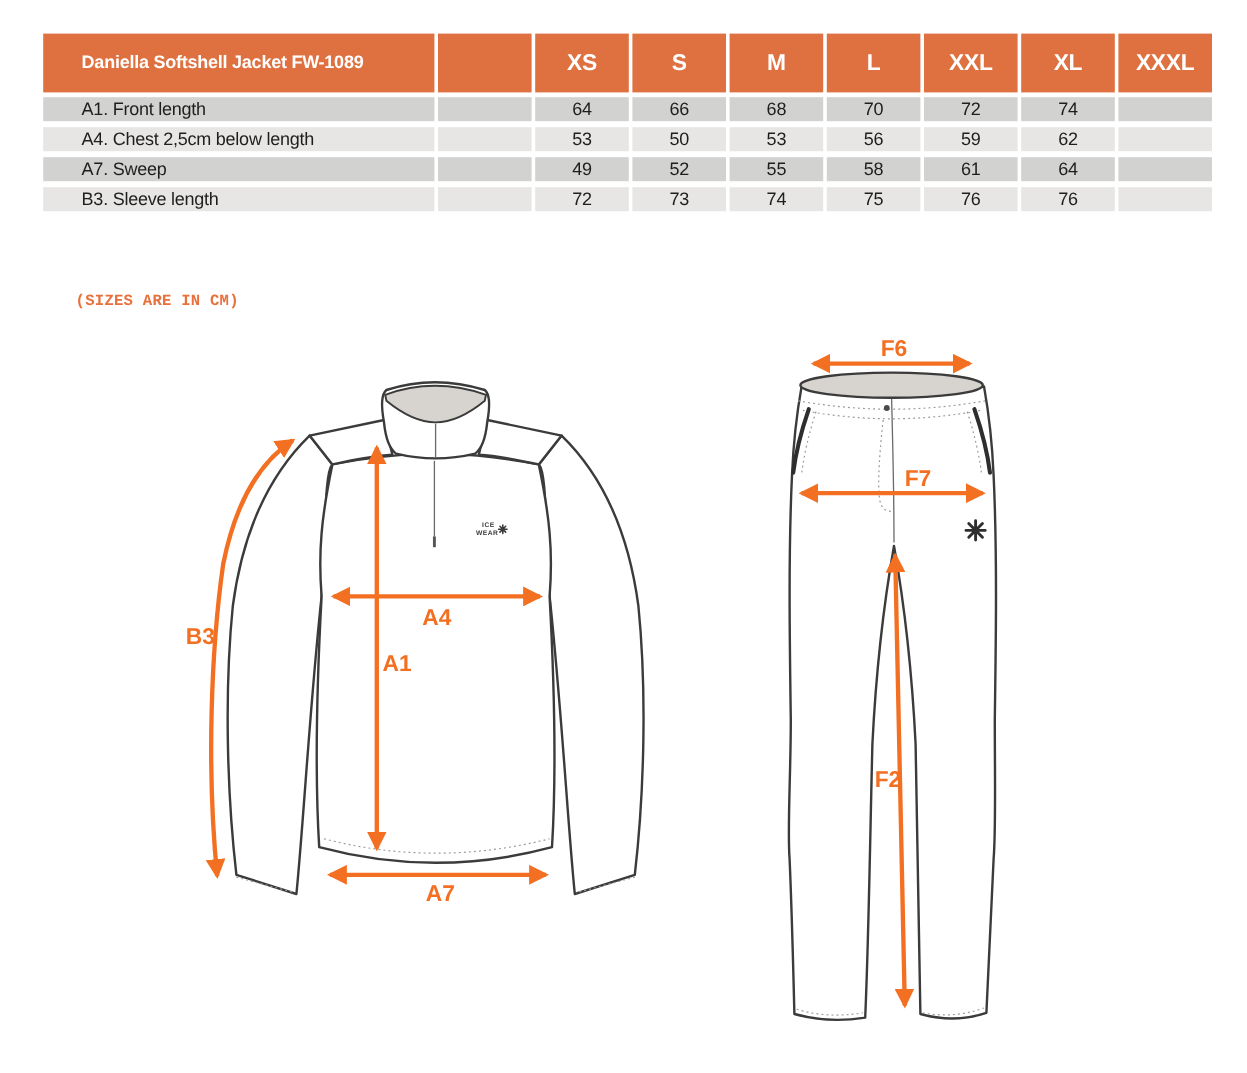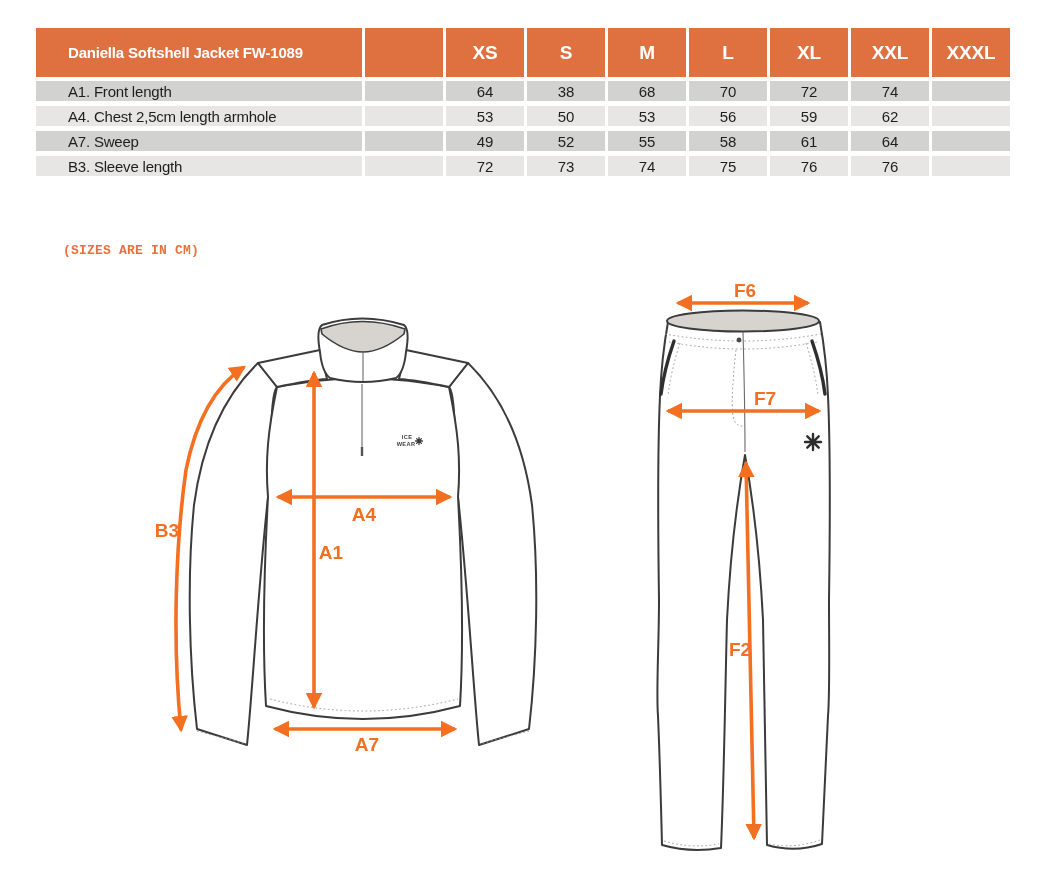--- a/index.html
+++ b/index.html
@@ -46,39 +46,39 @@
 <div class="page">
 
   <div class="size-table">
     <div class="trow header">
       <div class="cell lab">Daniella Softshell Jacket FW-1089</div>
       <div class="cell"></div>
       <div class="cell">XS</div>
       <div class="cell">S</div>
       <div class="cell">M</div>
       <div class="cell">L</div>
+      <div class="cell">XXL</div>
       <div class="cell">XL</div>
-      <div class="cell">XXL</div>
       <div class="cell">XXXL</div>
     </div>
 
     <div class="trow data dark">
       <div class="cell lab">A1. Front length</div>
       <div class="cell"></div>
       <div class="cell">64</div>
-      <div class="cell">38</div>
+      <div class="cell">66</div>
       <div class="cell">68</div>
       <div class="cell">70</div>
       <div class="cell">72</div>
       <div class="cell">74</div>
       <div class="cell"></div>
     </div>
 
     <div class="trow data light">
-      <div class="cell lab">A4. Chest 2,5cm length armhole</div>
+      <div class="cell lab">A4. Chest 2,5cm below length</div>
       <div class="cell"></div>
       <div class="cell">53</div>
       <div class="cell">50</div>
       <div class="cell">53</div>
       <div class="cell">56</div>
       <div class="cell">59</div>
       <div class="cell">62</div>
       <div class="cell"></div>
     </div>
 

